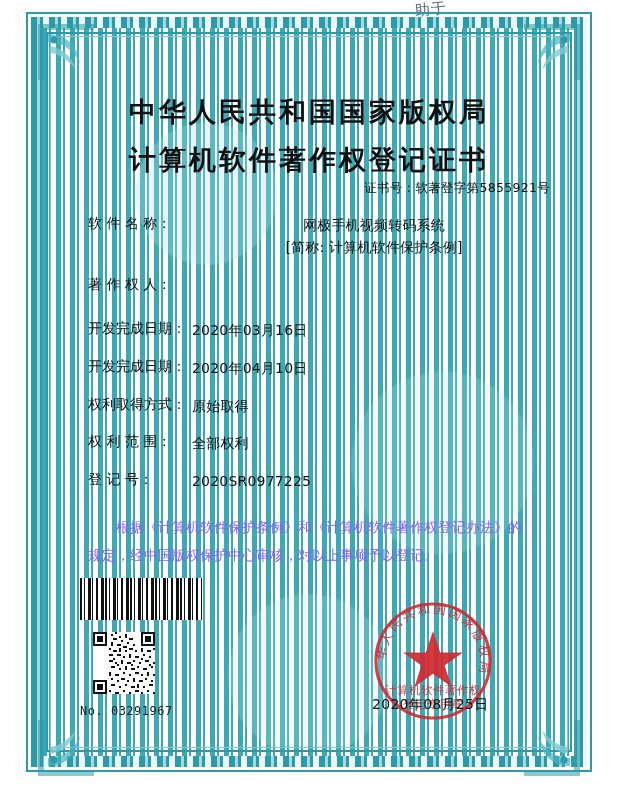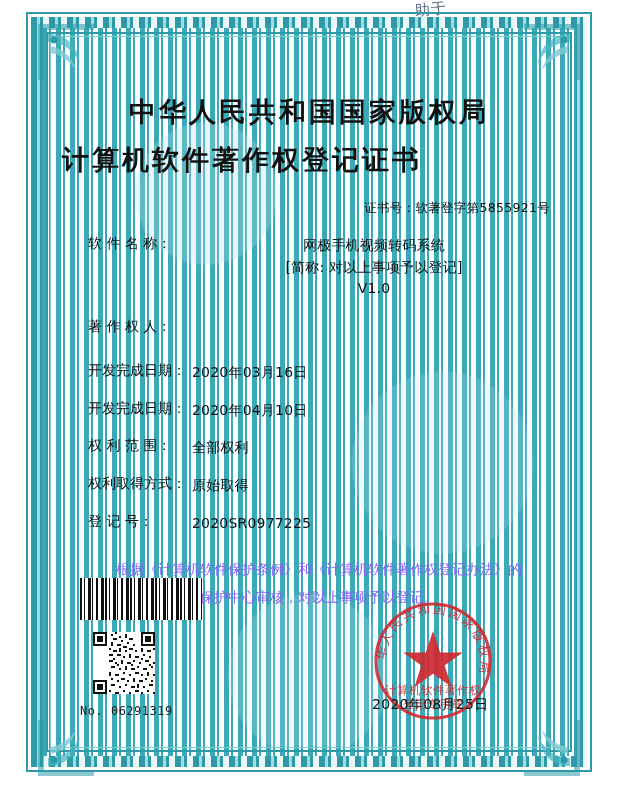--- a/index.html
+++ b/index.html
@@ -114,28 +114,29 @@
     margin-top: 42px;
     text-align: center;
     font-size: 27px;
     font-weight: bold;
     letter-spacing: 3px;
     color: #111;
     font-family: "DejaVu Serif", serif;
   }
   .title-sub {
     margin-top: 12px;
+    text-align: center;
     font-size: 27px;
     font-weight: bold;
     letter-spacing: 3px;
     color: #111;
     font-family: "DejaVu Serif", serif;
   }
   .cert-no {
-    margin-top: 22px;
+    margin-top: 2px;
     text-align: right;
     padding-right: 6px;
     font-size: 12.5px;
     color: #111;
     font-family: "DejaVu Sans", sans-serif;
     letter-spacing: .3px;
   }
 
   .fields {
     margin-top: 18px;
@@ -287,22 +288,21 @@
     <div class="cert-no">
       <span>证书号：</span><span>软著登字第5855921号</span>
     </div>
 
     <div class="fields">
 
       <div class="field-row">
         <div class="field-label">软 件 名 称：</div>
         <div class="field-value">
           <span class="sub">网极手机视频转码系统</span>
-          <span class="sub">[简称: 对以上事项予以登记]</span>
-          <span class="sub">V1.0</span>
+          <span class="sub">[简称: 计算机软件保护条例]</span>
         </div>
       </div>
 
       <div class="gap-md"></div>
 
       <div class="field-row">
         <div class="field-label">著 作 权 人：</div>
       </div>
 
       <div class="gap-lg"></div>
@@ -311,27 +311,27 @@
         <div class="field-label">开发完成日期：</div>
         <div class="field-value">2020年03月16日</div>
       </div>
 
       <div class="field-row loose">
         <div class="field-label">开发完成日期：</div>
         <div class="field-value">2020年04月10日</div>
       </div>
 
       <div class="field-row loose">
+        <div class="field-label">权利取得方式：</div>
+        <div class="field-value">原始取得</div>
+      </div>
+
+      <div class="field-row loose">
         <div class="field-label">权 利 范 围：</div>
         <div class="field-value">全部权利</div>
-      </div>
-
-      <div class="field-row loose">
-        <div class="field-label">权利取得方式：</div>
-        <div class="field-value">原始取得</div>
       </div>
 
       <div class="field-row loose">
         <div class="field-label">登 记 号：</div>
         <div class="field-value">2020SR0977225</div>
       </div>
 
     </div>
 
     <div class="statement">
@@ -441,21 +441,21 @@
         <rect x="12" y="16" width="1" height="1"></rect>
           <rect x="19" y="16" width="1" height="1"></rect>
         <rect x="24" y="13" width="1" height="1"></rect>
           <rect x="28" y="16" width="1" height="1"></rect>
       </g>
     </svg>
   </div>
 
   <div class="serial">
     <span>No.</span>
-    <span>06291319</span>
+    <span>03291967</span>
   </div>
 
   <div class="seal">
     <svg width="126" height="126" viewBox="0 0 126 126">
       <defs>
         <path id="ringpath" d="M 63,63 m -48,0 a 48,48 0 1,1 96,0 a 48,48 0 1,1 -96,0"></path>
       </defs>
       <circle cx="63" cy="63" r="57" fill="none" stroke="#d0282f" stroke-width="3.2" opacity=".88"></circle>
       <text font-family="'DejaVu Serif', serif" font-size="12.5" fill="#d0282f" letter-spacing="2.4" opacity=".92">
         <textPath href="#ringpath" startOffset="25%" text-anchor="middle">中华人民共和国国家版权局</textPath>

